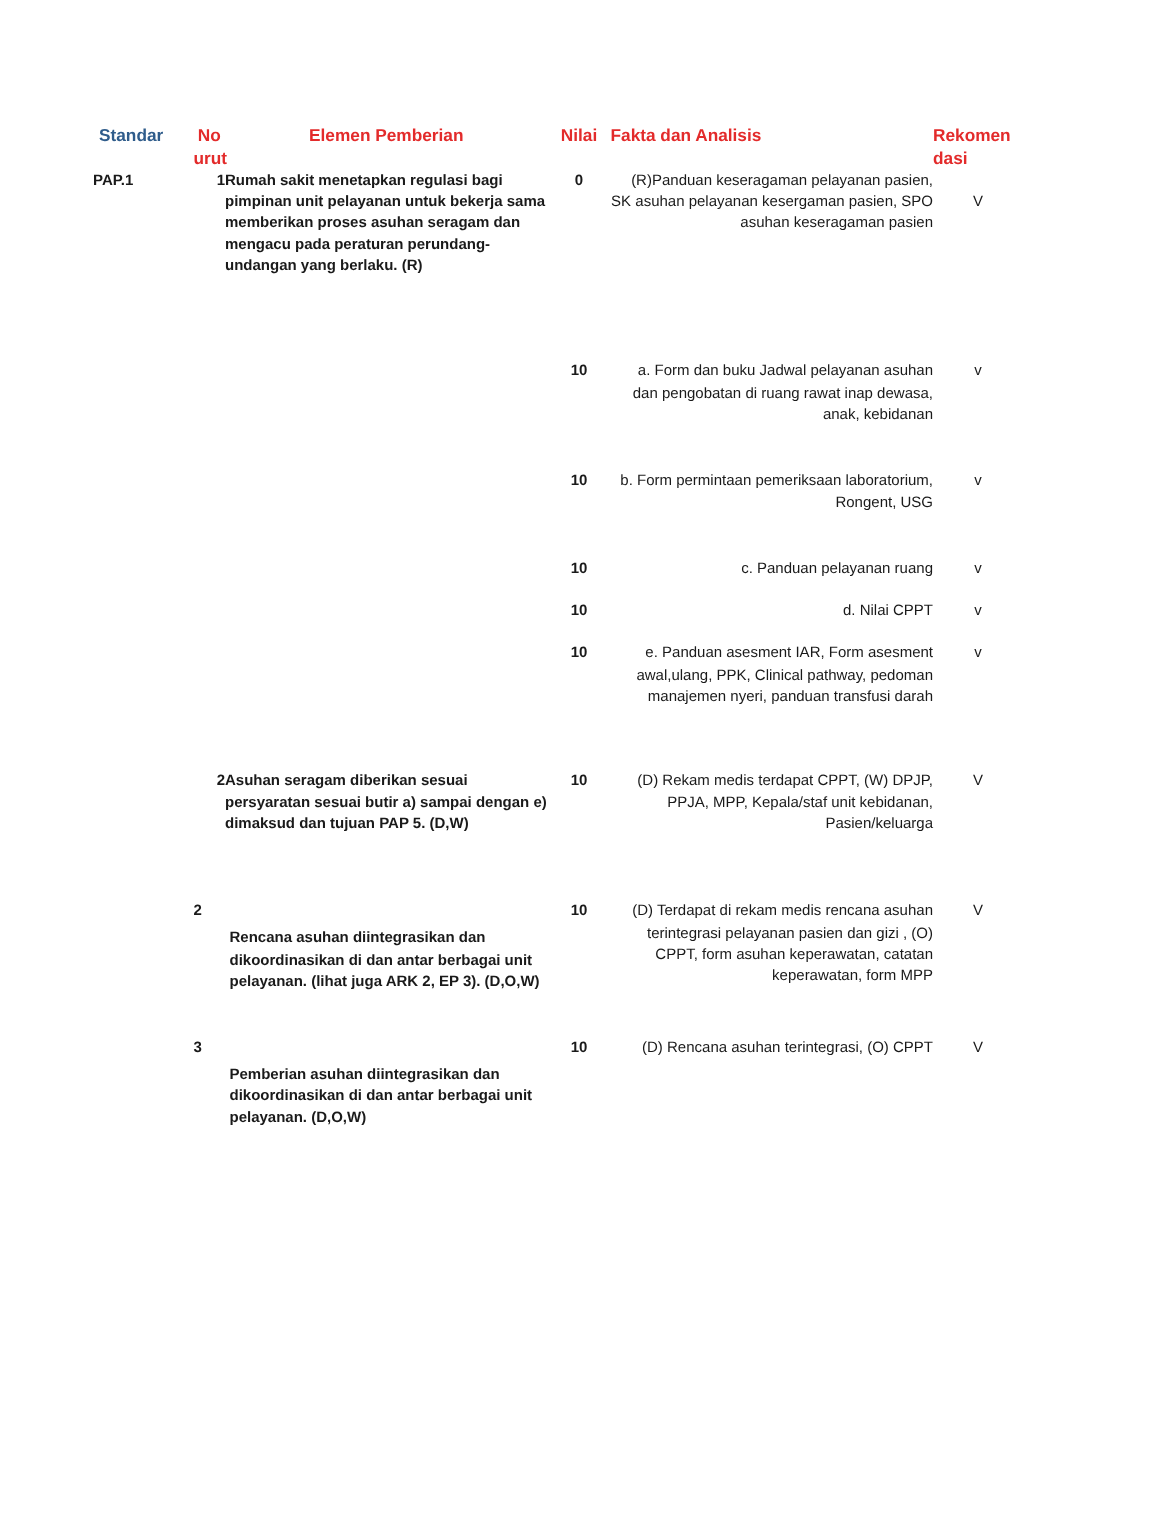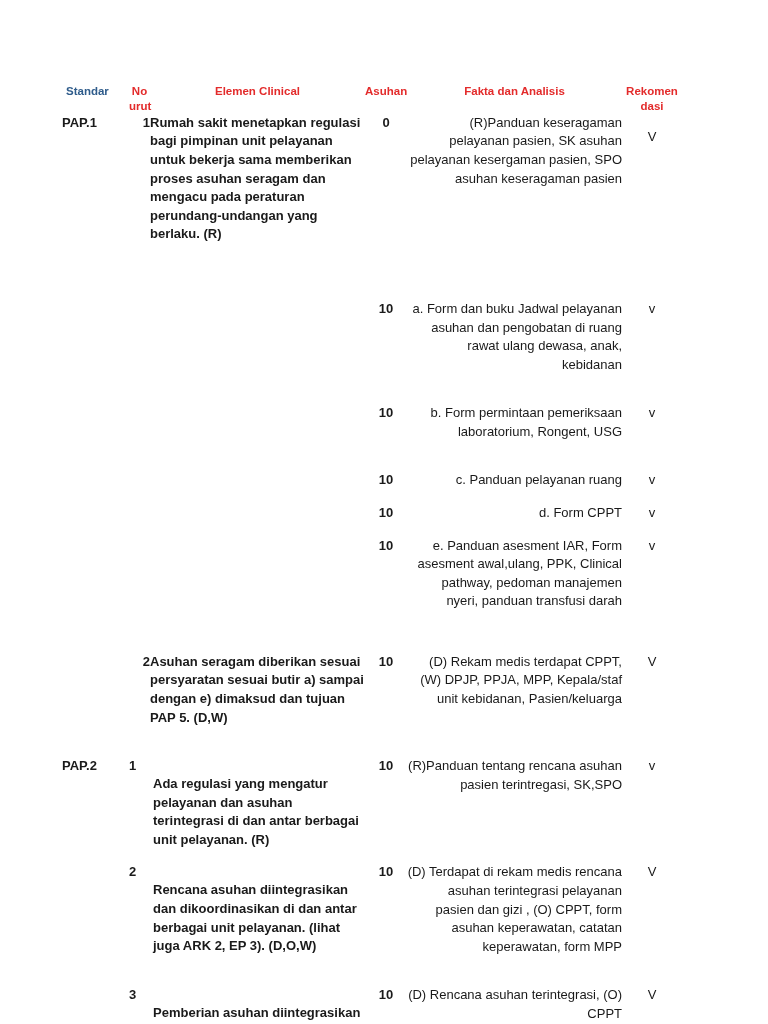--- a/index.html
+++ b/index.html
@@ -64,31 +64,30 @@
   .hdr .h-elemen {
     color: #e32b2b;
     text-align: center;
   }
   .hdr .h-nilai {
     color: #e32b2b;
     text-align: center;
   }
   .hdr .h-fakta {
     color: #e32b2b;
-    text-align: center;
+    text-align: left;
   }
   .hdr .h-rekom {
     color: #e32b2b;
-    text-align: center;
     line-height: 1.3;
   }
 
   
   .brow td {
-    font-size: 13px;
+    font-size: 10px;
     line-height: 1.43;
     color: #1a1a1a;
   }
   .cell-standar {
     color: #2f5c8b;
     font-weight: bold;
     font-size: 11.2px;
     padding-left: 4px;
   }
   .cell-no {
@@ -149,22 +148,22 @@
       <col class="c-nilai">
       <col class="c-fakta">
       <col class="c-rekom">
     </colgroup>
     <tbody>
 
       <tr class="hdr">
         <td class="h-standar">Standar</td>
         <td class="h-no nowrapline">No
 urut</td>
-        <td class="h-elemen">Elemen Clinical</td>
-        <td class="h-nilai">Asuhan</td>
+        <td class="h-elemen">Elemen Pemberian</td>
+        <td class="h-nilai">Nilai</td>
         <td class="h-fakta">Fakta dan Analisis</td>
         <td class="h-rekom nowrapline">Rekomen
 dasi</td>
       </tr>
 
       <tr class="brow">
         <td class="cell-standar">PAP.1</td>
         <td class="cell-no">1</td>
         <td class="cell-elemen">Rumah sakit menetapkan regulasi bagi pimpinan unit pelayanan untuk bekerja sama memberikan proses asuhan seragam dan mengacu pada peraturan perundang-undangan yang berlaku. (R)</td>
         <td class="cell-nilai">0</td>
@@ -176,21 +175,21 @@
 
       <tr class="spacer-row gap-xl">
           <td colspan="6"></td>
         </tr>
 
       <tr class="brow">
         <td class="cell-standar"></td>
         <td class="cell-no"></td>
         <td class="cell-elemen"></td>
         <td class="cell-nilai">10</td>
-        <td class="cell-fakta">a. Form dan buku Jadwal pelayanan asuhan dan pengobatan di ruang rawat ulang dewasa, anak, kebidanan</td>
+        <td class="cell-fakta">a. Form dan buku Jadwal pelayanan asuhan dan pengobatan di ruang rawat inap dewasa, anak, kebidanan</td>
         <td class="cell-rekom">v</td>
       </tr>
 
       <tr class="spacer-row gap-md">
           <td colspan="6"></td>
         </tr>
 
       <tr class="brow">
         <td class="cell-standar"></td>
         <td class="cell-no"></td>
@@ -215,21 +214,21 @@
 
       <tr class="spacer-row gap-sm">
           <td colspan="6"></td>
         </tr>
 
       <tr class="brow">
         <td class="cell-standar"></td>
         <td class="cell-no"></td>
         <td class="cell-elemen"></td>
         <td class="cell-nilai">10</td>
-        <td class="cell-fakta">d. Form CPPT</td>
+        <td class="cell-fakta">d. Nilai CPPT</td>
         <td class="cell-rekom">v</td>
       </tr>
 
       <tr class="spacer-row gap-sm">
           <td colspan="6"></td>
         </tr>
 
       <tr class="brow">
         <td class="cell-standar"></td>
         <td class="cell-no"></td>
@@ -249,30 +248,20 @@
         <td class="cell-elemen">Asuhan seragam diberikan sesuai persyaratan sesuai butir a) sampai dengan e) dimaksud dan tujuan PAP 5. (D,W)</td>
         <td class="cell-nilai">10</td>
         <td class="cell-fakta">(D) Rekam medis terdapat CPPT, (W) DPJP, PPJA, MPP, Kepala/staf unit kebidanan, Pasien/keluarga</td>
         <td class="cell-rekom">V</td>
       </tr>
 
       <tr class="spacer-row gap-md">
           <td colspan="6"></td>
         </tr>
 
-      <tr class="brow">
-        <td class="cell-standar">PAP.2</td>
-        <td class="cell-no offset-num">1</td>
-        <td class="cell-elemen indent-block">
-          <span class="vshift-down">Ada regulasi yang mengatur pelayanan dan asuhan terintegrasi di dan antar berbagai unit pelayanan. (R)</span>
-        </td>
-        <td class="cell-nilai">10</td>
-        <td class="cell-fakta">(R)Panduan tentang rencana asuhan pasien terintregasi, SK,SPO</td>
-        <td class="cell-rekom">v</td>
-      </tr>
 
       <tr class="spacer-row gap-sm">
           <td colspan="6"></td>
         </tr>
 
       <tr class="brow">
         <td class="cell-standar"></td>
         <td class="cell-no offset-num">2</td>
         <td class="cell-elemen indent-block">
           <span class="vshift-down">Rencana asuhan diintegrasikan dan dikoordinasikan di dan antar berbagai unit pelayanan. (lihat juga ARK 2, EP 3). (D,O,W)</span>

